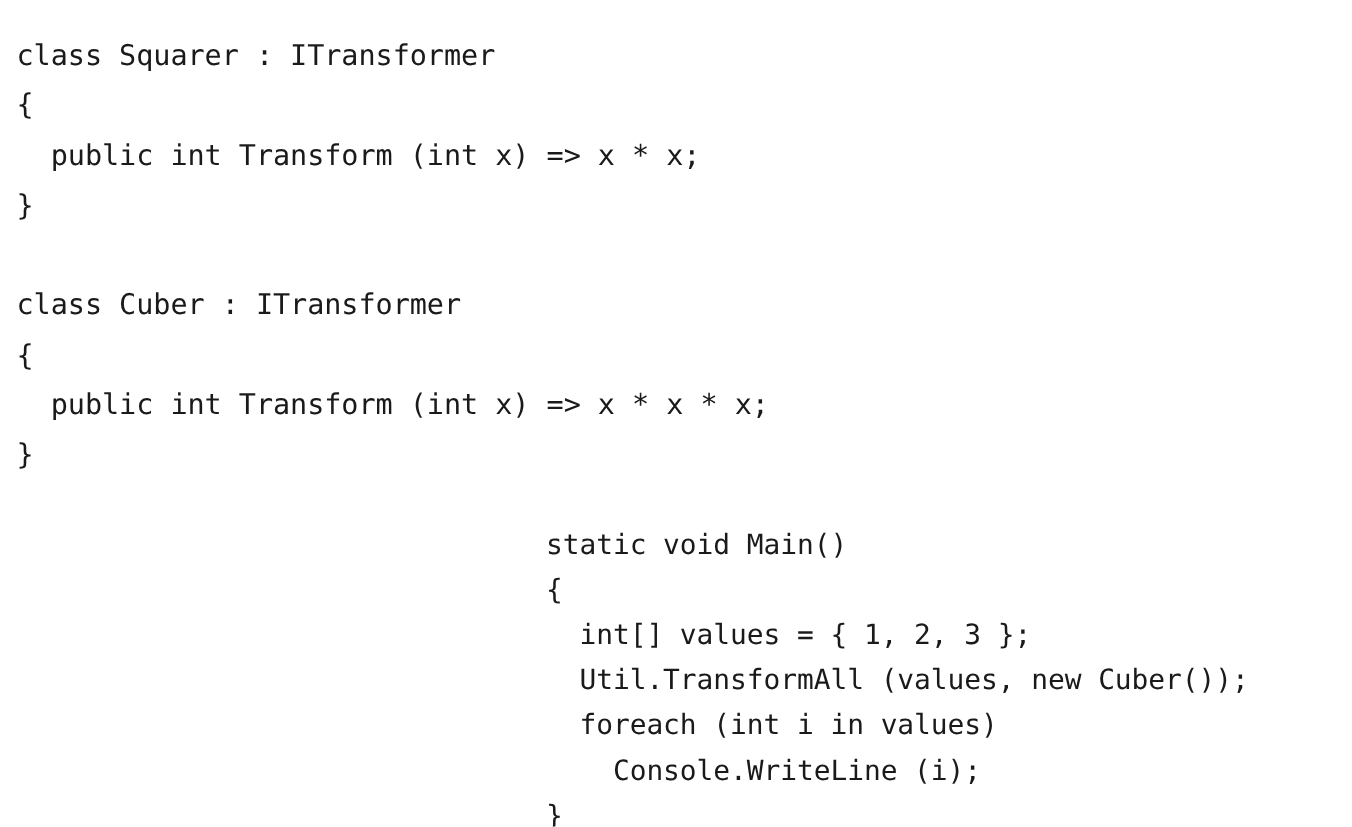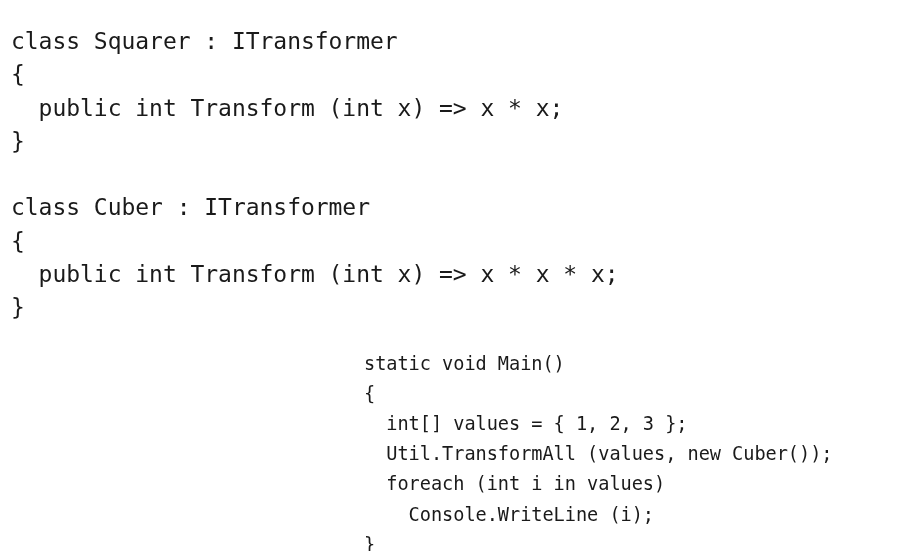--- a/index.html
+++ b/index.html
@@ -20,21 +20,21 @@
   .code-block {
     position: absolute;
     white-space: pre;
     font-family: "DejaVu Sans Mono", "Liberation Mono", monospace;
     color: #1a1a1a;
   }
 
   #block-classes {
     left: 11px;
     top: 2px;
-    font-size: 23px;
+    font-size: 19px;
     line-height: 33.3px;
     letter-spacing: -0.04px;
   }
 
   #block-main {
     left: 364px;
     top: 330px;
     font-size: 18.6px;
     line-height: 30.2px;
     letter-spacing: -0.04px;

